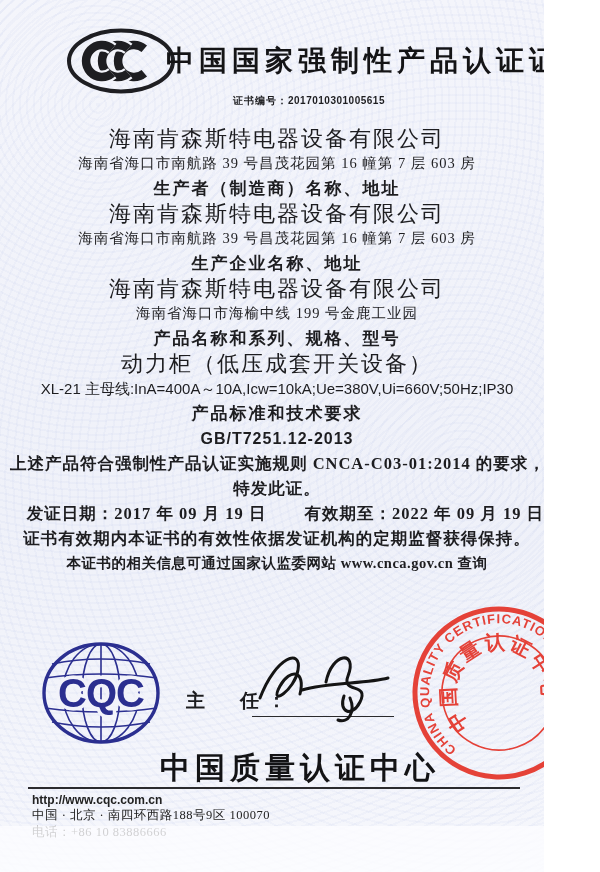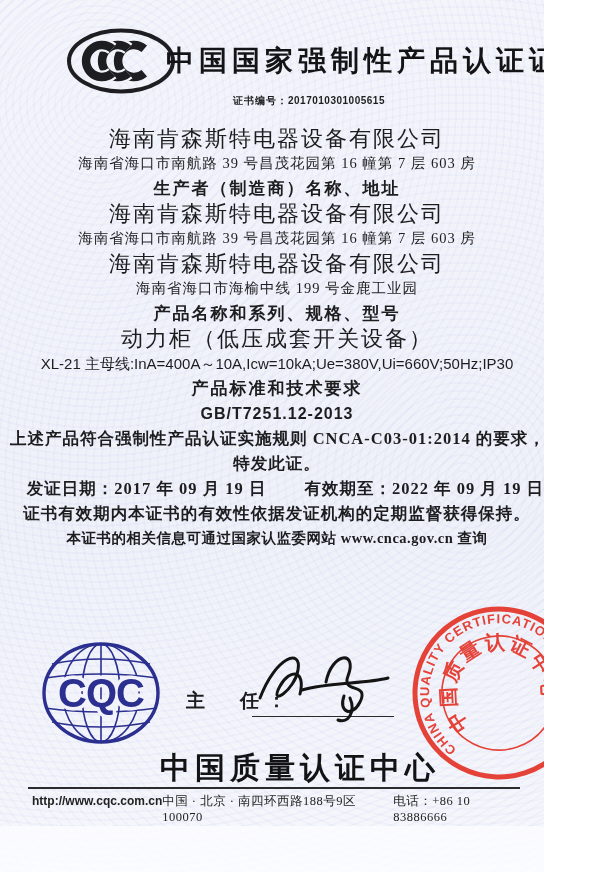--- a/index.html
+++ b/index.html
@@ -37,21 +37,21 @@
   .cqc-logo{position:absolute;left:40px;top:640px;width:122px;height:106px;}
   .director{position:absolute;left:186px;top:688px;font-size:19px;font-weight:bold;letter-spacing:8px;white-space:nowrap;}
   .sig-line{position:absolute;left:252px;top:716px;width:142px;border-top:1.6px solid #2a2a2c;}
   .sig-svg{position:absolute;left:246px;top:640px;width:156px;height:86px;}
   .stamp{position:absolute;left:408px;top:602px;width:182px;height:182px;}
   
   .issuer-name{position:absolute;left:0;top:748px;width:600px;text-align:center;
     font-size:30px;font-weight:bold;letter-spacing:5px;color:#131315;}
   .footer-rule{position:absolute;left:28px;right:24px;top:787px;border-top:2px solid #2b2b2e;}
   .footer{position:absolute;left:32px;right:20px;top:793px;display:flex;justify-content:space-between;align-items:baseline;
-    font-size:12.5px;color:#222;}
+    font-size:12.5px;color:#222;flex-direction:column;}
   .footer .url{font-family:"Liberation Sans",sans-serif;font-weight:bold;font-size:12px;}
   .footer .addr{letter-spacing:.5px;}
   .footer .phone{letter-spacing:.5px;}
   .serial{position:absolute;left:10px;top:836px;color:#e23a2e;font-family:"Liberation Mono","DejaVu Sans Mono",monospace;white-space:nowrap;}
   .serial .q{font-size:15px;vertical-align:6px;margin-right:14px;}
   .serial .n{font-size:22px;letter-spacing:3px;}
 </style>
 </head>
 <body>
 
@@ -76,20 +76,21 @@
 
   <div class="content">
 
     <div class="row t">海南肯森斯特电器设备有限公司</div>
     <div class="row a">海南省海口市南航路 39 号昌茂花园第 16 幢第 7 层 603 房</div>
 
     <div class="row h">生产者（制造商）名称、地址</div>
     <div class="row t">海南肯森斯特电器设备有限公司</div>
     <div class="row a">海南省海口市南航路 39 号昌茂花园第 16 幢第 7 层 603 房</div>
 
+    <div class="row h">生产企业名称、地址</div>
     <div class="row t">海南肯森斯特电器设备有限公司</div>
     <div class="row a">海南省海口市海榆中线 199 号金鹿工业园</div>
 
     <div class="row h">产品名称和系列、规格、型号</div>
     <div class="row t">动力柜（低压成套开关设备）</div>
     <div class="row latin">XL-21 主母线:InA=400A～10A,Icw=10kA;Ue=380V,Ui=660V;50Hz;IP30</div>
 
     <div class="row h">产品标准和技术要求</div>
     <div class="row gbline">GB/T7251.12-2013</div>
 

